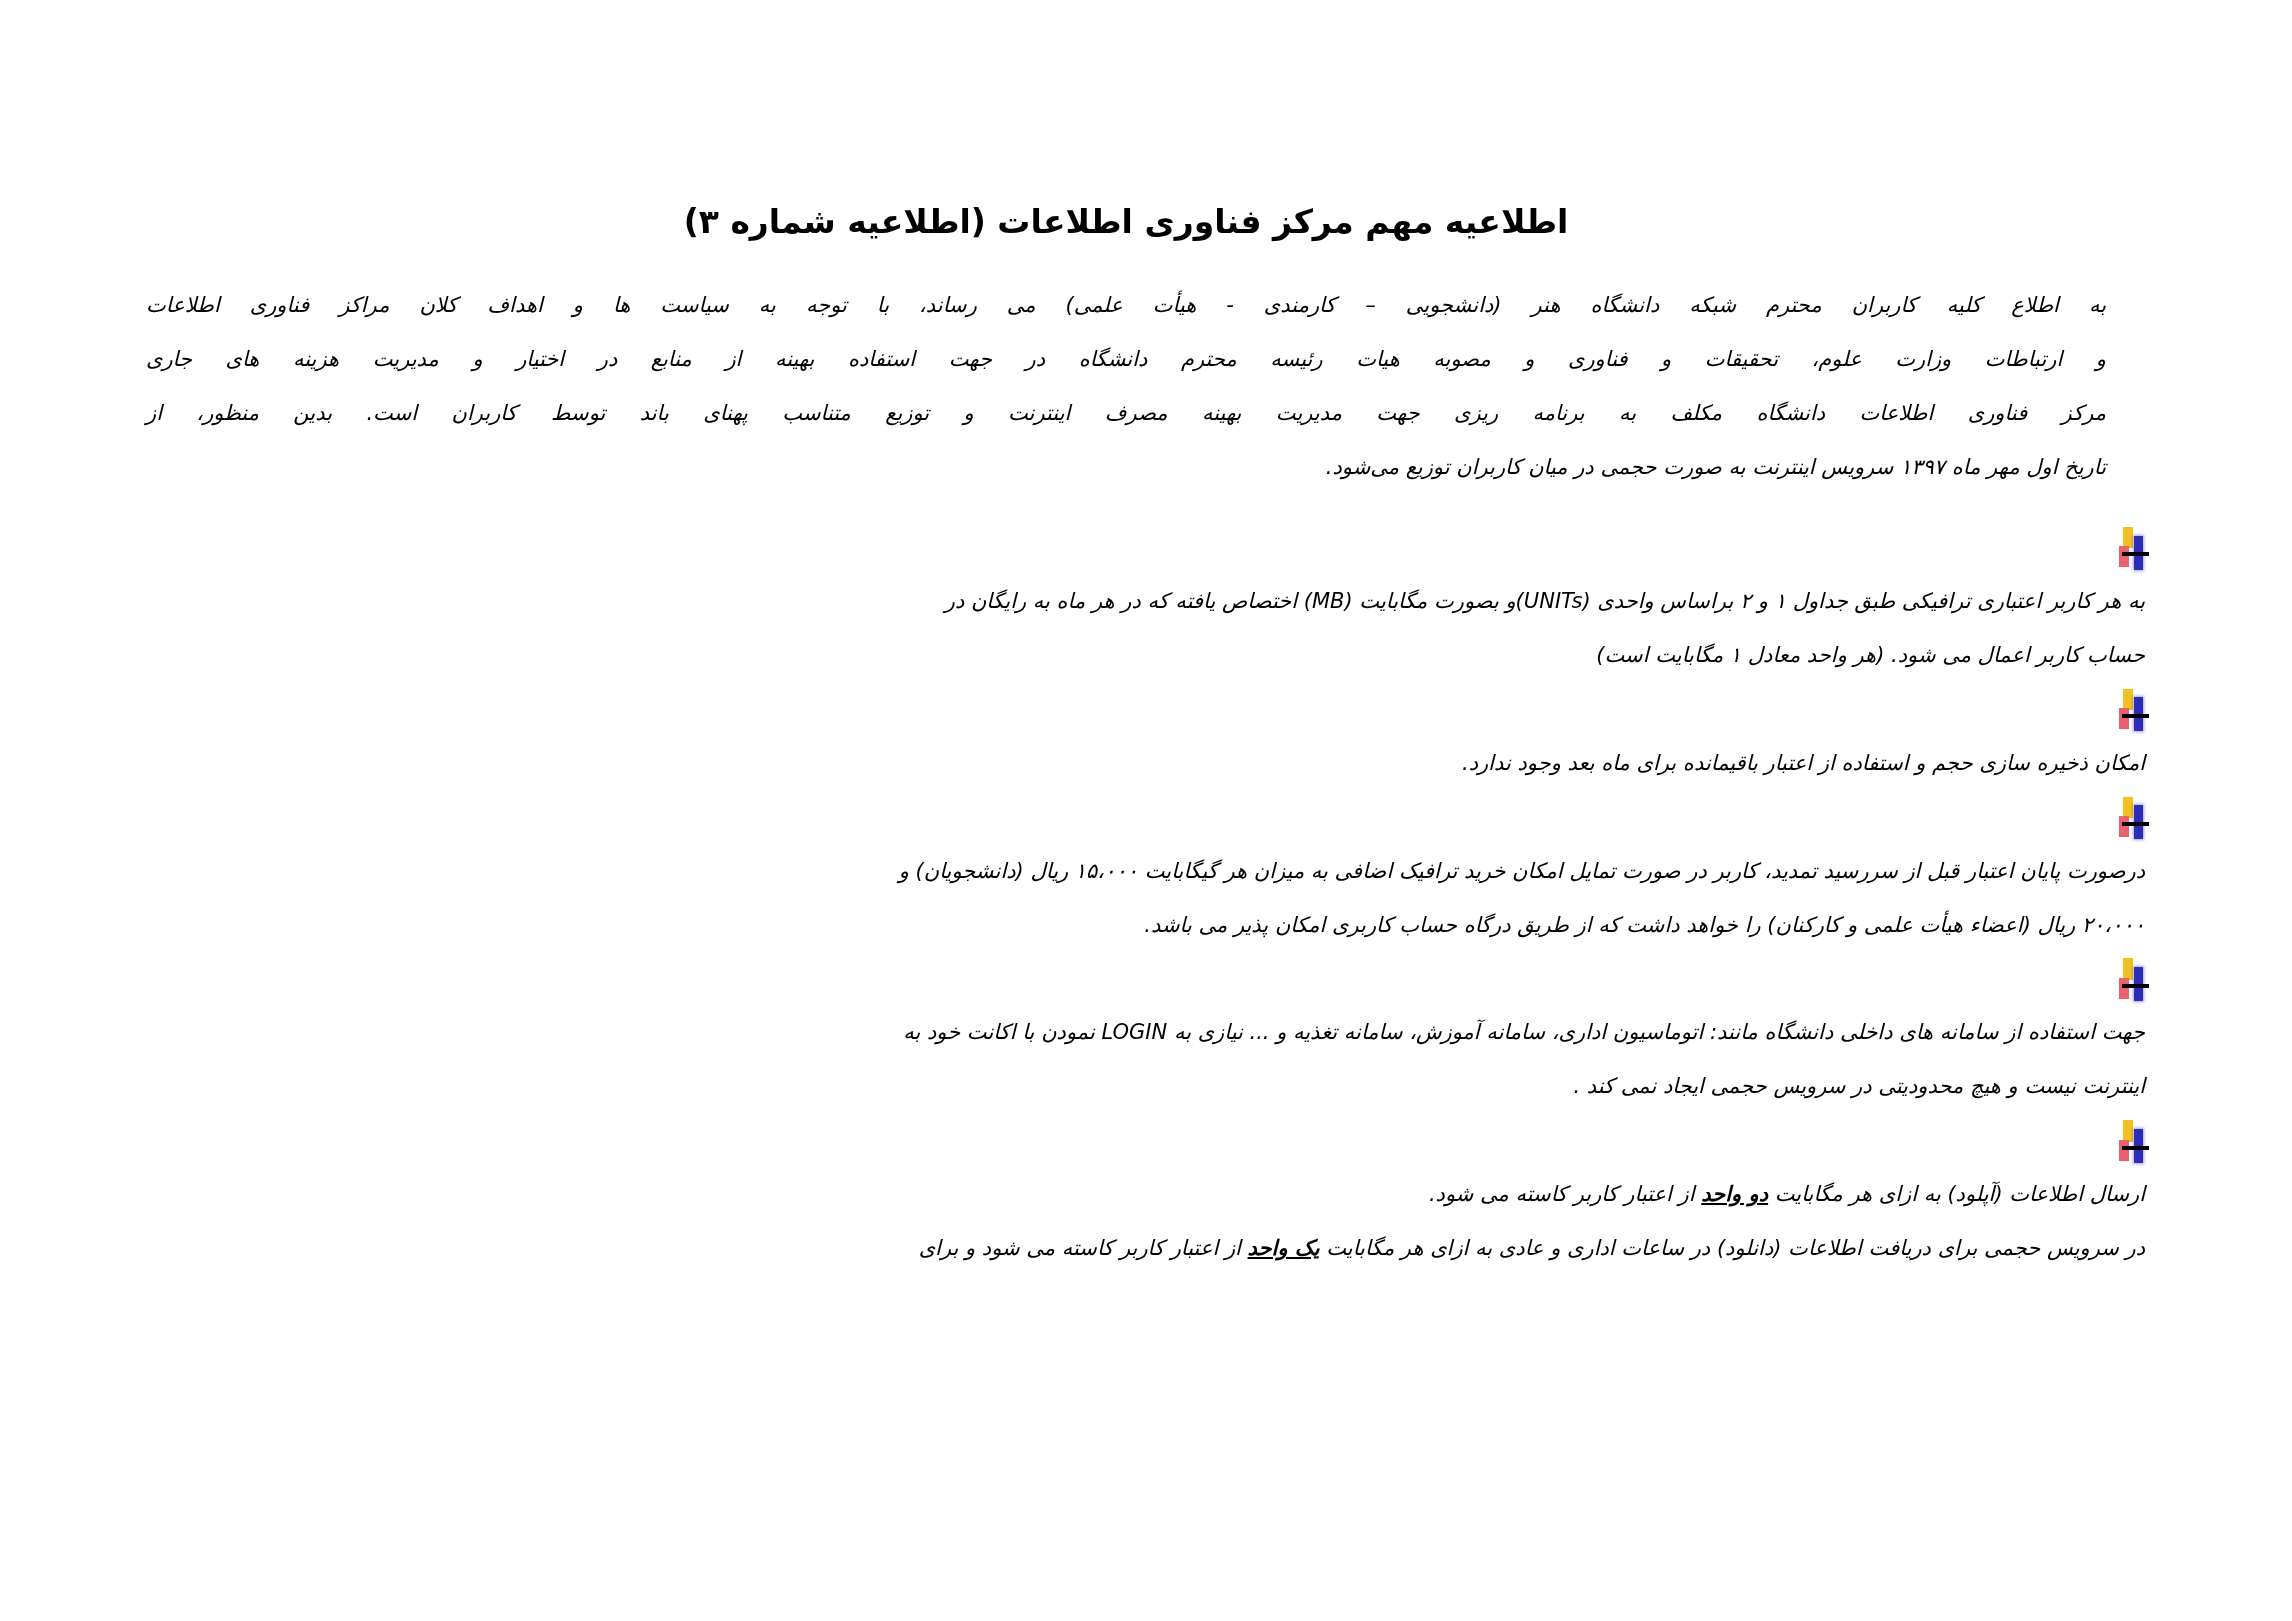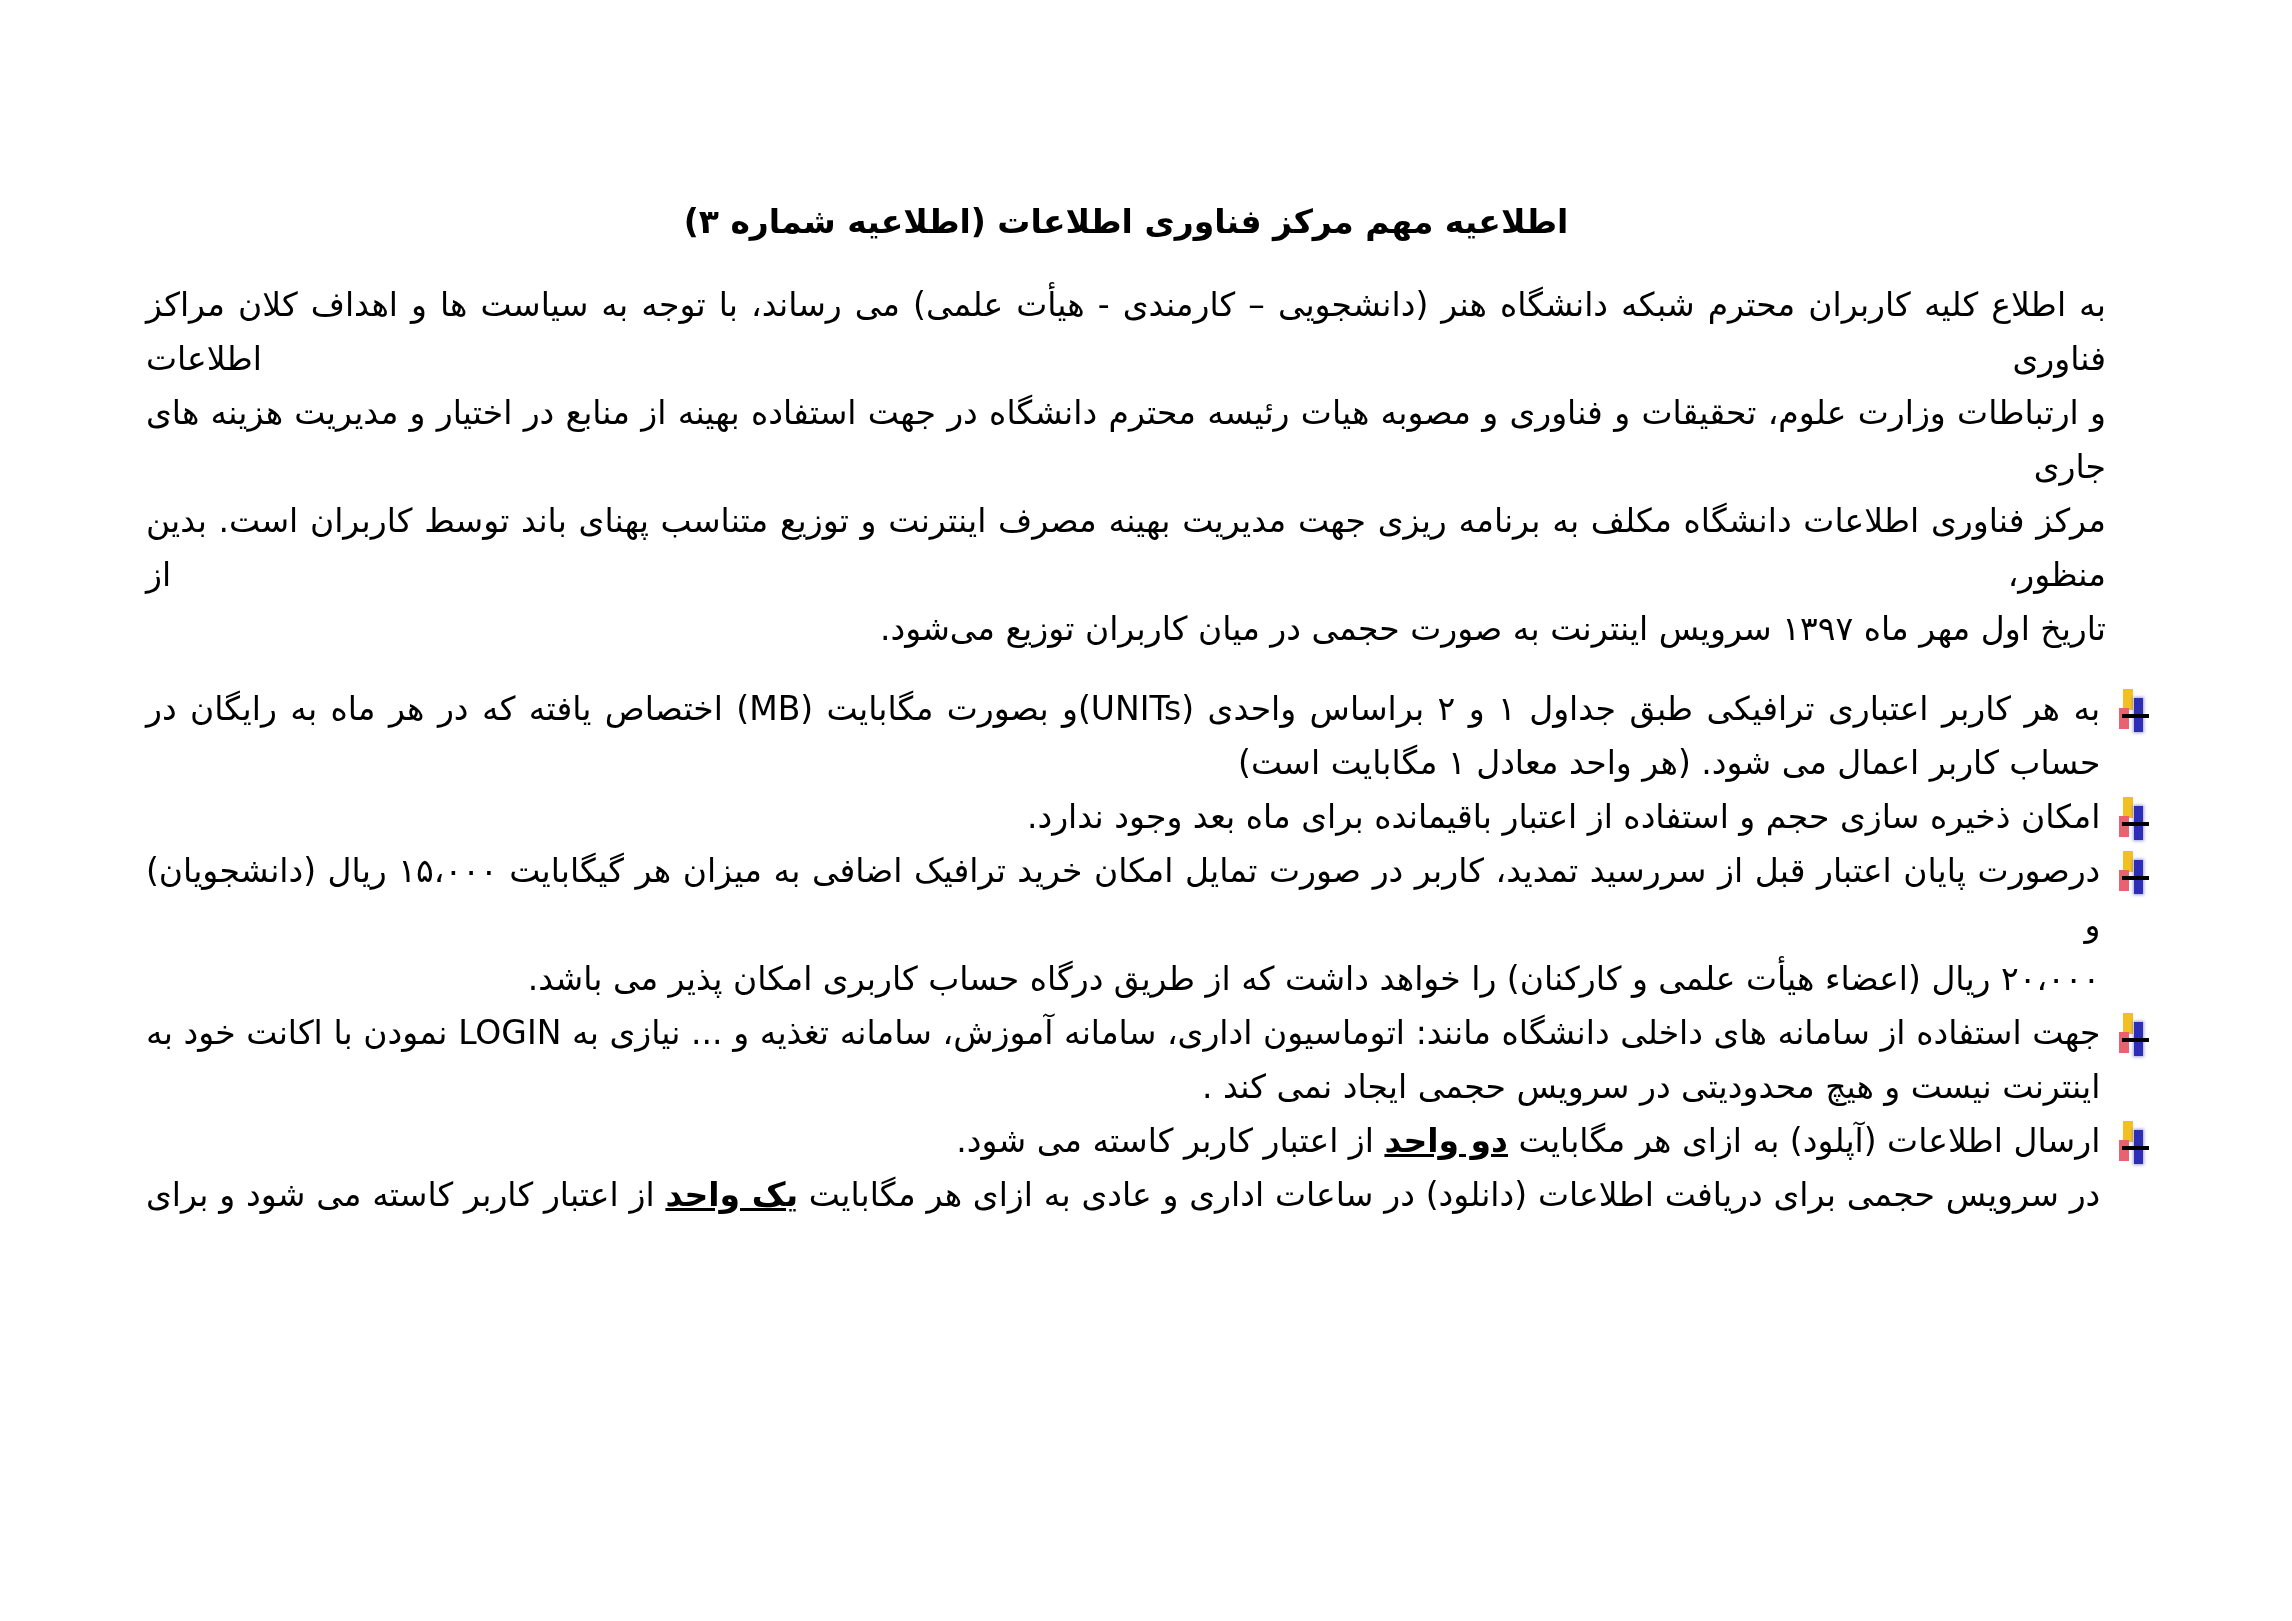--- a/index.html
+++ b/index.html
@@ -18,43 +18,44 @@
   }
   .title{
     text-align:center;
     font-weight:bold;
     font-size:33px;
     line-height:59px;
     margin:0 0 27.4px 0;
   }
   .para{margin:0 0 25.5px 0;}
   .line{
-    font-size:33px;
+    font-size:21px;
     line-height:54px;
     text-align:right;
     white-space:normal;
+    font-style:italic;
   }
   .line.full{
     text-align:justify;
     text-align-last:justify;
   }
   .em{font-weight:bold;text-decoration:underline;}
   .section-heading{
     font-weight:bold;
     font-size:33px;
     line-height:57px;
     text-decoration:underline;
     text-decoration-thickness:2.9px;
     text-underline-offset:7.8px;
     margin:5.9px 0 25.5px 0;
   }
   .bullets{margin:0;}
   .bullet{
     display:flex;
-    flex-direction:row; 
+    flex-direction:column; 
     align-items:flex-start;
     margin:0 -39px 0 0; 
   }
   .btext{flex:1 1 auto;min-width:0;}
   
   .bicon{
     position:relative;
     flex:0 0 auto;
     width:31px;
     height:47px;

